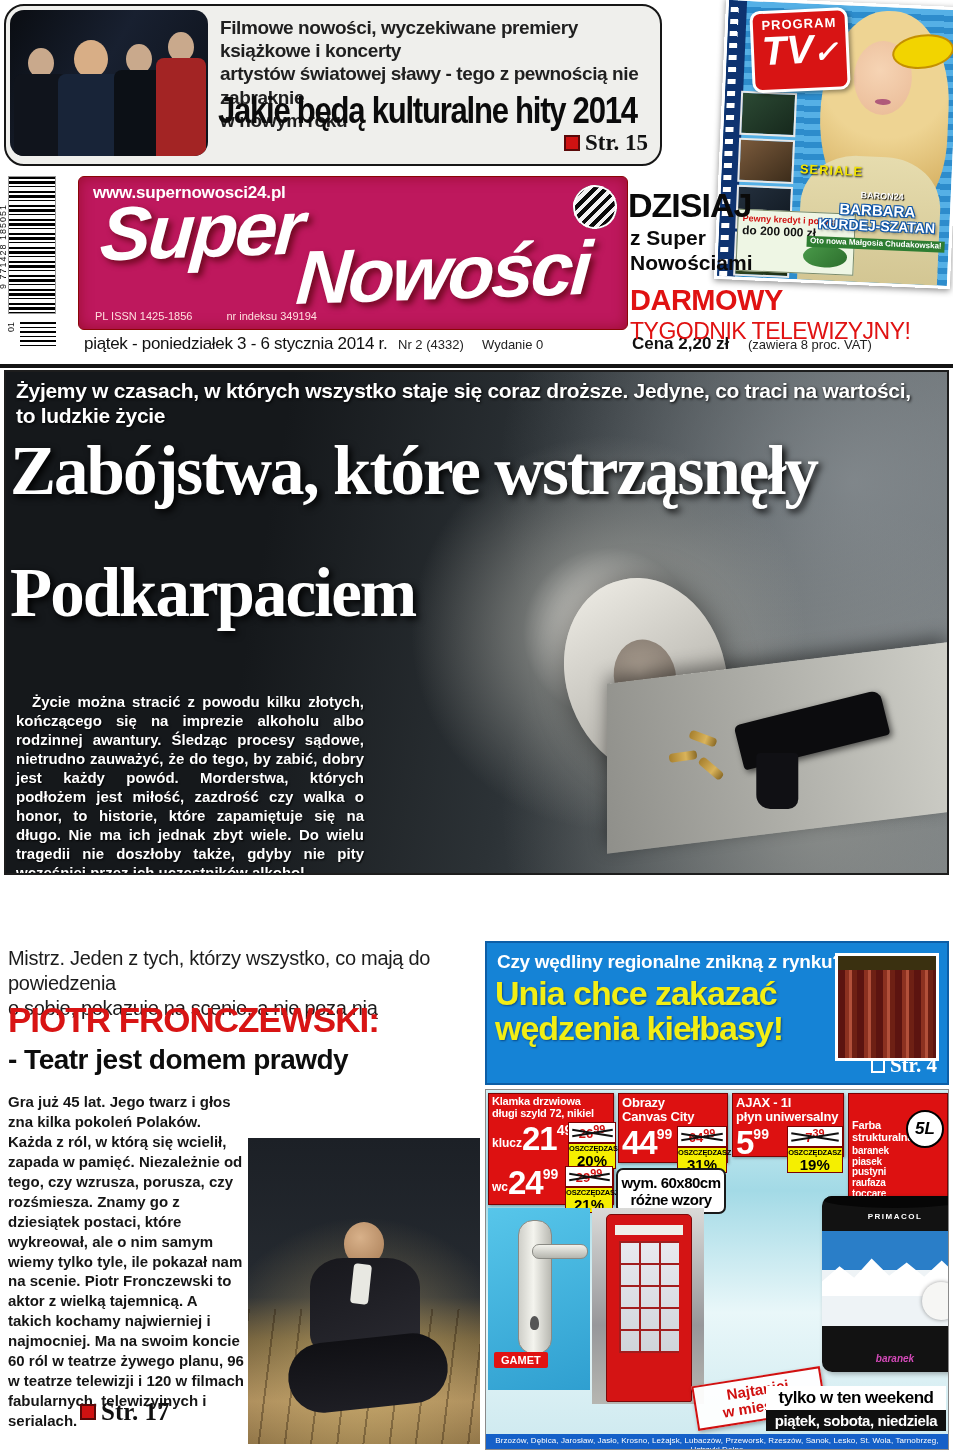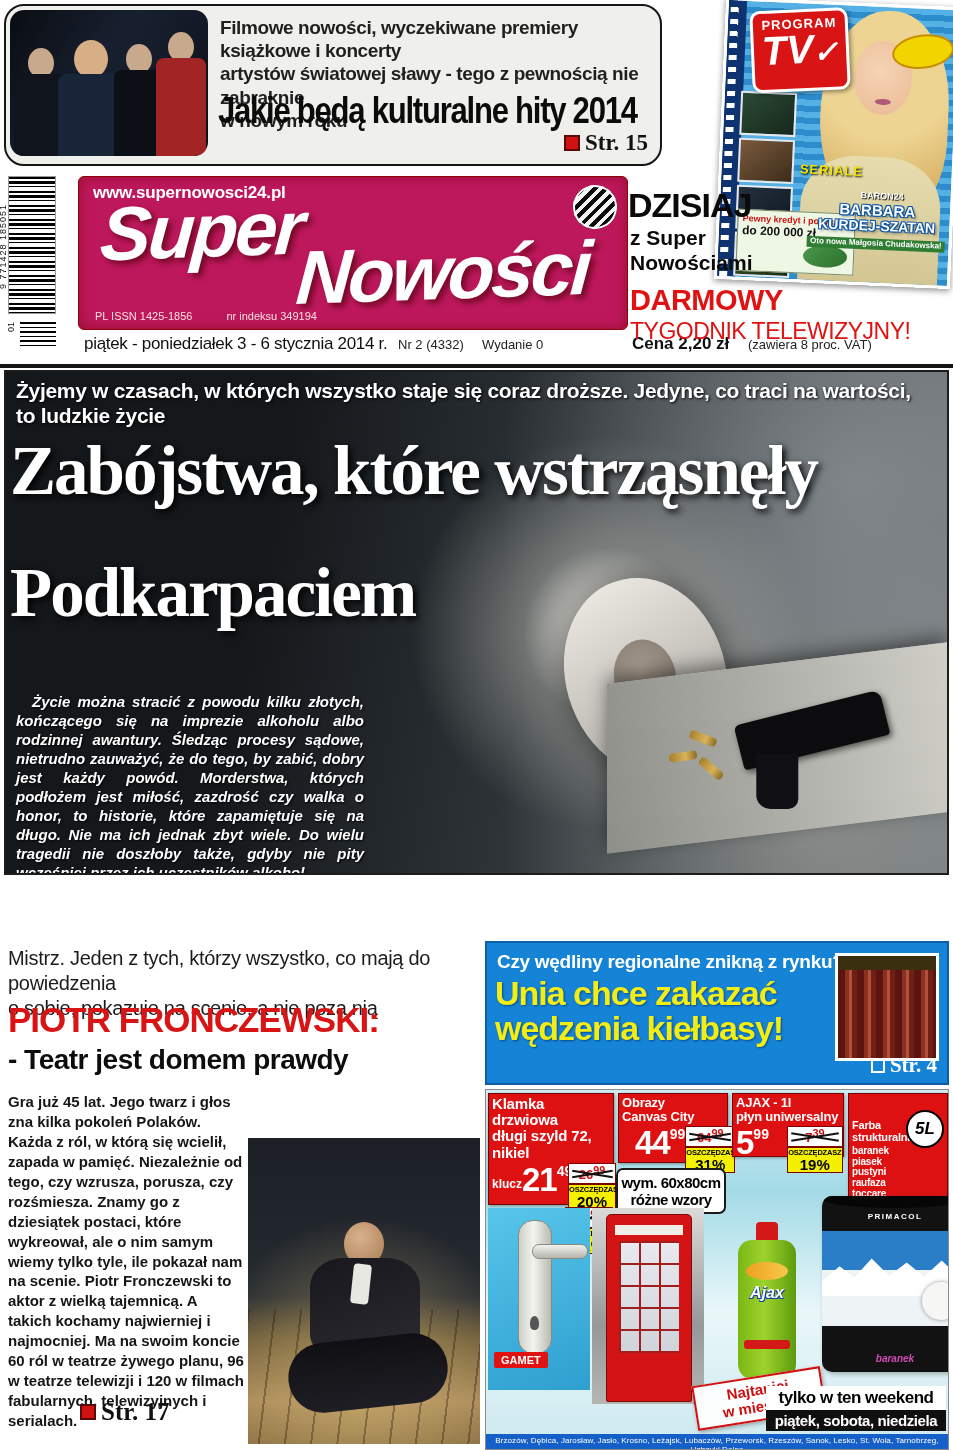--- a/index.html
+++ b/index.html
@@ -114,21 +114,21 @@
      border-radius:4px 4px 10px 14px;transform:rotate(14deg);}
   .bullet{position:absolute;width:28px;height:9px;border-radius:4px;
      background:linear-gradient(90deg,#a67f2e,#d9b35a 60%,#8a6a26);}
   .ms-kicker{left:10px;top:6px;width:930px;color:#fff;font-weight:800;font-size:21px;line-height:1.2;
      letter-spacing:-0.3px;text-shadow:1px 1px 3px #000;}
   .ms-h1{left:4px;top:60px;color:#fff;font-family:"Liberation Serif",serif;font-weight:700;
      font-size:69px;letter-spacing:-2px;white-space:nowrap;text-shadow:3px 3px 7px #000;}
   .ms-h2{left:4px;top:182px;color:#fff;font-family:"Liberation Serif",serif;font-weight:700;
      font-size:69px;letter-spacing:-2px;text-shadow:3px 3px 7px #000;}
   .ms-body{left:10px;top:320px;width:348px;color:#fff;font-weight:700;font-size:15px;line-height:1.27;
-     text-align:justify;text-shadow:1px 1px 2px #000;font-style:italic;}
+     text-align:justify;text-shadow:1px 1px 2px #000;}
   .ms-body .p{text-indent:16px;}
   .ms-ref{left:272px;top:518px;color:#fff;font-size:27px;}
 
   
   .fr-kicker{left:8px;top:946px;width:472px;font-size:20px;font-weight:400;color:#1c1c1c;
      line-height:1.25;letter-spacing:-0.3px;}
   .fr-head{left:8px;top:1000px;font-size:35px;font-weight:800;color:#d81414;letter-spacing:-1px;}
   .fr-sub{left:8px;top:1044px;font-size:28px;font-weight:800;color:#0d0d0d;letter-spacing:-0.5px;}
   .fr-body{left:8px;top:1092px;width:236px;font-size:15px;font-weight:700;color:#161616;line-height:1.33;}
   .fr-ref{left:80px;top:1398px;color:#111;font-size:25px;}
@@ -155,21 +155,21 @@
   .sb-photo{right:8px;top:10px;width:104px;height:108px;border:3px solid #fff;box-sizing:border-box;
      background:linear-gradient(180deg,#3a3010 0 14%,rgba(0,0,0,0) 14%),
        repeating-linear-gradient(90deg,#5c1410 0 7px,#8c3120 7px 11px,#b2503a 11px 14px,#6e2014 14px 19px);}
   .sb-ref{right:10px;bottom:5px;color:#fff;font-size:21px;}
 
   
   .ad{left:485px;top:1089px;width:464px;height:361px;border:1px solid #8a8a8a;box-sizing:border-box;
      background:linear-gradient(180deg,#d2eff4 0%,#a3dae6 28%,#e9f7f9 62%,#cde9ef 100%);overflow:hidden;}
   .pricebox{position:absolute;background:#dd1111;border:1px solid #7a0202;box-sizing:border-box;
      color:#fff;box-shadow:1px 1px 3px rgba(0,0,0,.35);}
-  .pb-title{font-weight:800;font-size:15px;line-height:1.08;padding:2px 3px;letter-spacing:-0.2px;}
+  .pb-title{font-weight:800;font-size:11px;line-height:1.08;padding:2px 3px;letter-spacing:-0.2px;}
   .pb-row{display:flex;align-items:stretch;}
   .pb-left{display:flex;align-items:flex-start;padding-left:3px;}
   .pb-label{font-size:12px;font-weight:700;margin-top:14px;}
   .pb-price{font-size:33px;font-weight:800;line-height:1;letter-spacing:-1px;}
   .pb-sup{font-size:14px;font-weight:800;vertical-align:top;}
   .oldcell{background:#fff;color:#d01010;font-weight:800;font-size:13px;text-align:center;
      position:relative;border:1px solid #7a0202;line-height:1.2;}
   .oldcell::before,.oldcell::after{content:"";position:absolute;left:6%;right:6%;top:48%;height:2px;background:#111;}
   .oldcell::before{transform:rotate(9deg);}
   .oldcell::after{transform:rotate(-9deg);}
@@ -420,21 +420,21 @@
             <div class="save-pct">21%</div>
           </div>
         </div>
       </div>
     </div>
 
     <div class="pricebox" style="left:132px;top:3px;width:110px;height:70px;">
       <div class="pb-title pre" style="font-size:13px;">Obrazy
 Canvas City</div>
       <div class="pb-row" style="height:38px;">
-        <div class="pb-left" style="width:58px;margin-left:13px;">
+        <div class="pb-left" style="width:58px;">
           <span class="pb-price">44</span>
           <span class="pb-sup">99</span>
         </div>
         <div style="width:50px;display:flex;flex-direction:column;">
           <div class="oldcell" style="flex:1;">
             <span>64</span><sup>99</sup>
           </div>
           <div class="savecell">
             <div class="save-word">OSZCZĘDZASZ</div>
             <div class="save-pct">31%</div>
@@ -494,27 +494,20 @@
       <div class="handle-lever"></div>
       <div class="handle-hole"></div>
       <div class="gamet">GAMET</div>
     </div>
     <div class="prod-phone">
       <div class="phone-box">
         <div class="phone-band"></div>
         <div class="phone-panes"></div>
       </div>
     </div>
-    <div class="prod-ajax">
-      <div class="ajax-cap"></div>
-      <div class="ajax-body"></div>
-      <div class="ajax-splash"></div>
-      <div class="ajax-label">Ajax</div>
-      <div class="ajax-strip"></div>
-    </div>
     <div class="prod-bucket">
       <div class="bucket-lid"></div>
       <div class="bucket-brand">PRIMACOL</div>
       <div class="bucket-mtn"></div>
       <div class="bucket-badge"></div>
       <div class="bucket-sub">baranek</div>
     </div>
 
     <div class="stamp pre">Najtaniej
 w mieście!</div>

